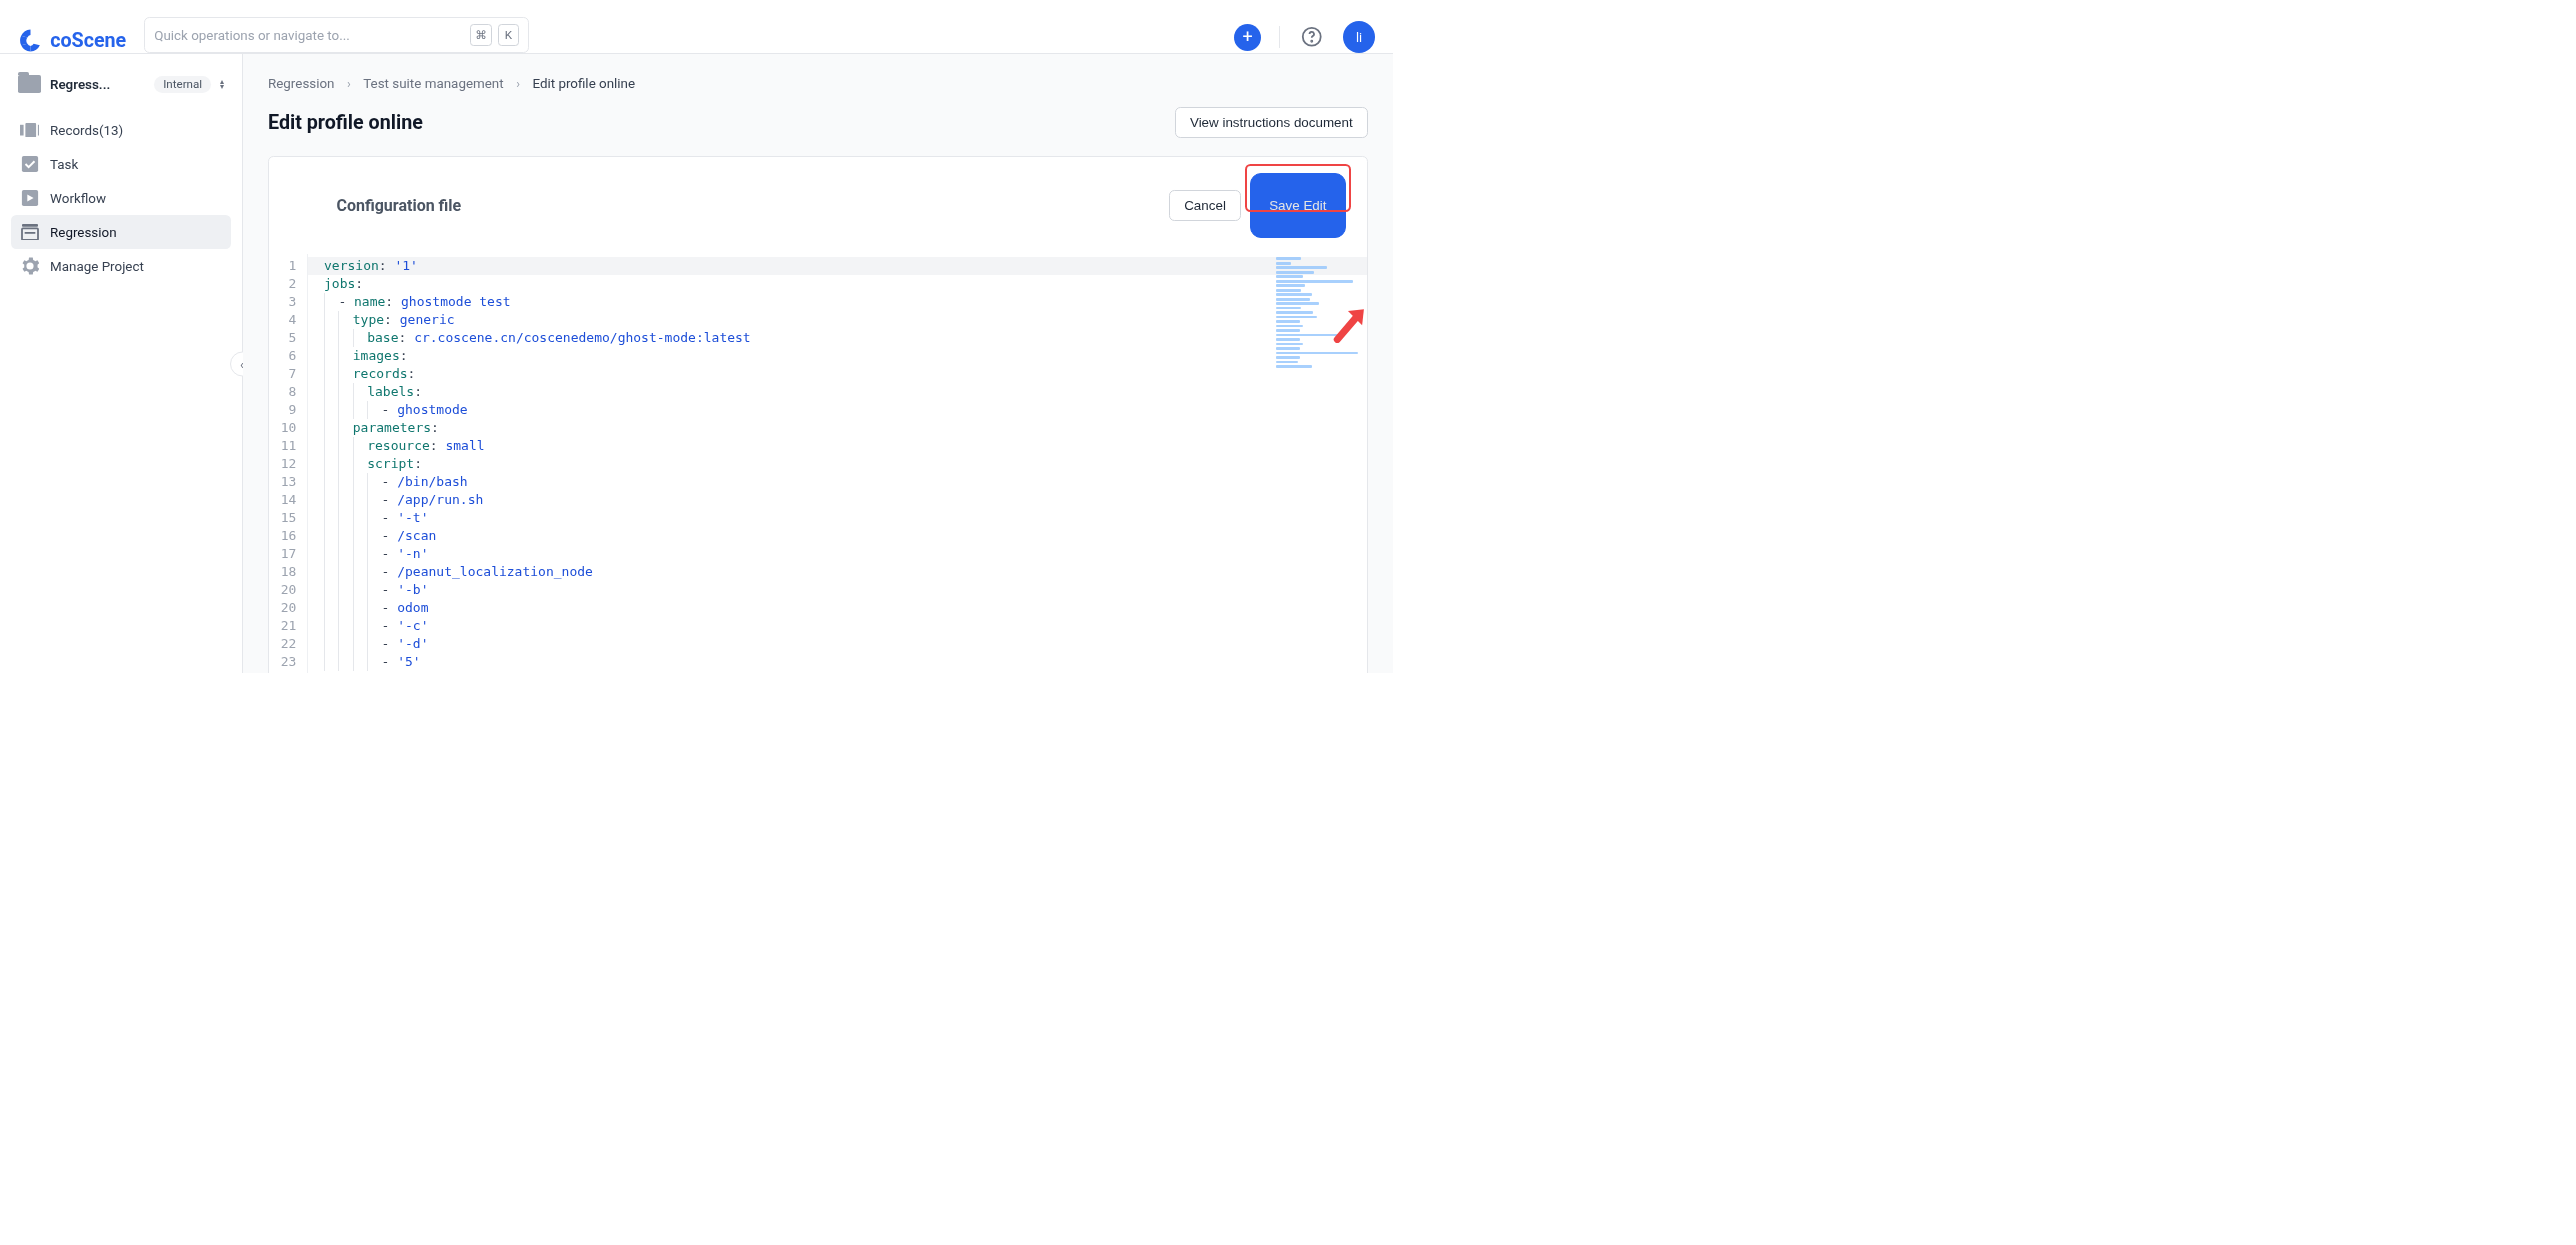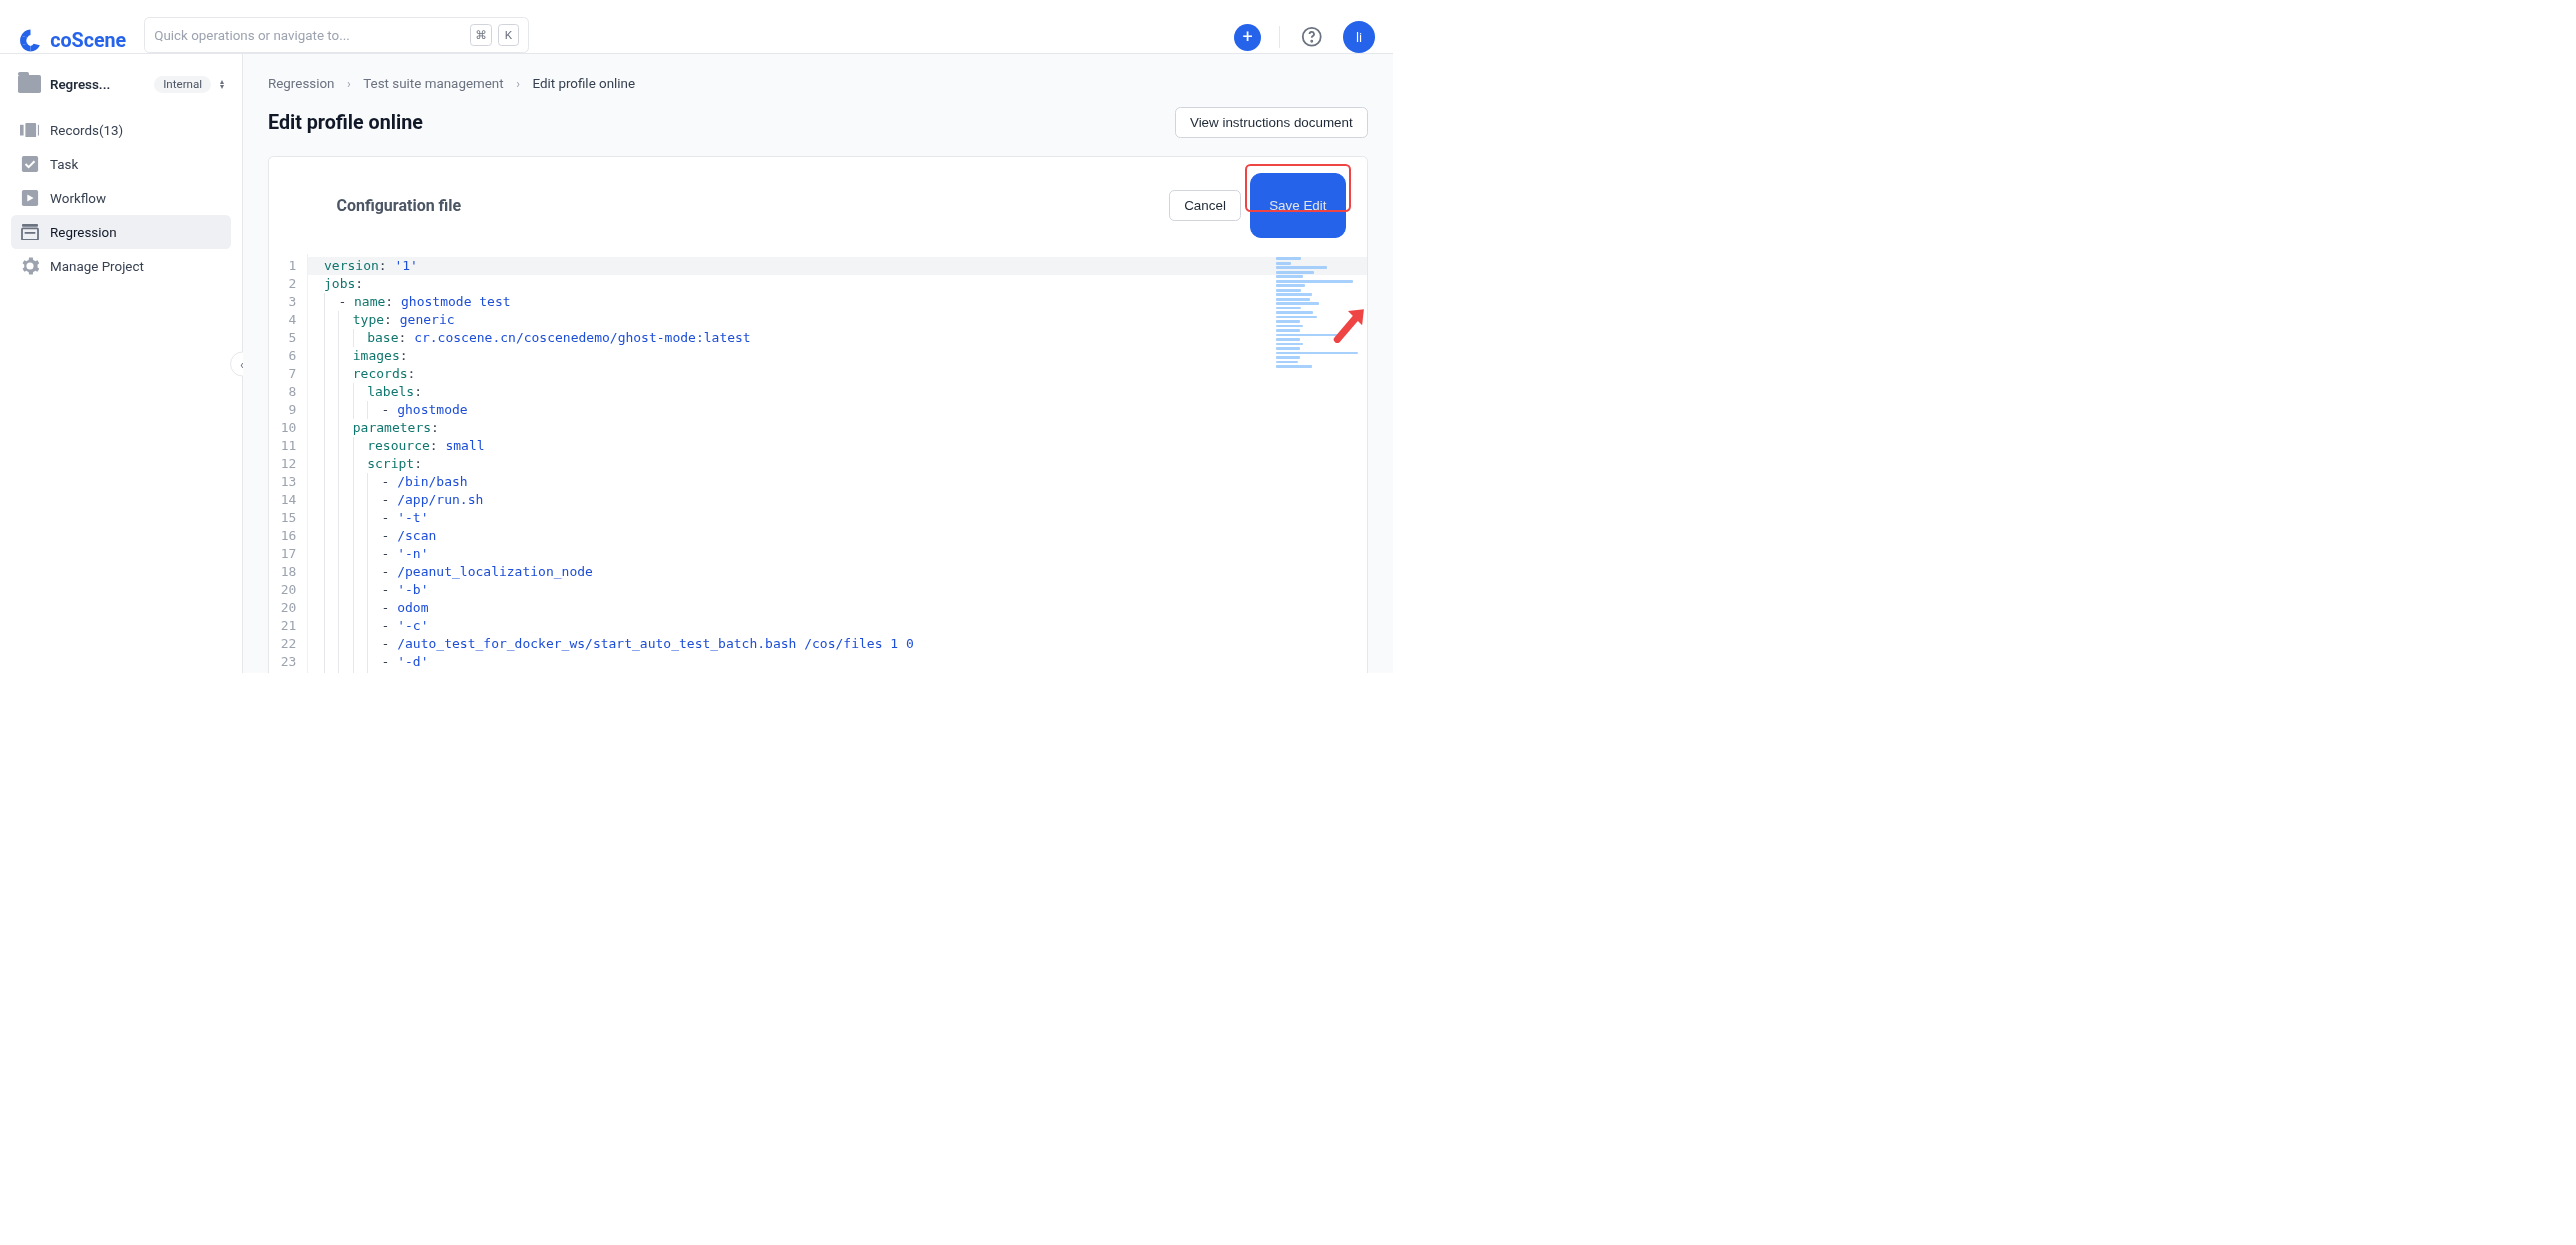--- a/index.html
+++ b/index.html
@@ -248,21 +248,20 @@
               <div class="code-line"><span class="guide"></span><span class="guide"></span><span class="guide"></span><span class="tok-key">script</span><span class="tok-punc">:</span></div>
               <div class="code-line"><span class="guide"></span><span class="guide"></span><span class="guide"></span><span class="guide"></span><span class="tok-dash">- </span><span class="tok-str">/bin/bash</span></div>
               <div class="code-line"><span class="guide"></span><span class="guide"></span><span class="guide"></span><span class="guide"></span><span class="tok-dash">- </span><span class="tok-str">/app/run.sh</span></div>
               <div class="code-line"><span class="guide"></span><span class="guide"></span><span class="guide"></span><span class="guide"></span><span class="tok-dash">- </span><span class="tok-str">'-t'</span></div>
               <div class="code-line"><span class="guide"></span><span class="guide"></span><span class="guide"></span><span class="guide"></span><span class="tok-dash">- </span><span class="tok-str">/scan</span></div>
               <div class="code-line"><span class="guide"></span><span class="guide"></span><span class="guide"></span><span class="guide"></span><span class="tok-dash">- </span><span class="tok-str">'-n'</span></div>
               <div class="code-line"><span class="guide"></span><span class="guide"></span><span class="guide"></span><span class="guide"></span><span class="tok-dash">- </span><span class="tok-str">/peanut_localization_node</span></div>
               <div class="code-line"><span class="guide"></span><span class="guide"></span><span class="guide"></span><span class="guide"></span><span class="tok-dash">- </span><span class="tok-str">'-b'</span></div>
               <div class="code-line"><span class="guide"></span><span class="guide"></span><span class="guide"></span><span class="guide"></span><span class="tok-dash">- </span><span class="tok-str">odom</span></div>
               <div class="code-line"><span class="guide"></span><span class="guide"></span><span class="guide"></span><span class="guide"></span><span class="tok-dash">- </span><span class="tok-str">'-c'</span></div>
-              <div class="code-line"><span class="guide"></span><span class="guide"></span><span class="guide"></span><span class="guide"></span><span class="tok-dash">- </span><span class="tok-str">/auto_test_for_docker_ws/start_auto_test_batch.bash /cos/files 1 0</span></div>
               <div class="code-line"><span class="guide"></span><span class="guide"></span><span class="guide"></span><span class="guide"></span><span class="tok-dash">- </span><span class="tok-str">'-d'</span></div>
               <div class="code-line"><span class="guide"></span><span class="guide"></span><span class="guide"></span><span class="guide"></span><span class="tok-dash">- </span><span class="tok-str">'5'</span></div>
               <div class="code-line"><span class="tok-key">name</span><span class="tok-punc">:</span> <span class="tok-str">ghostmode</span></div>
             </div>
         </div>
         <div class="minimap" id="minimap">
             <div class="mline" style="width: 30%;"></div>
             <div class="mline" style="width: 18%;"></div>
             <div class="mline" style="width: 60%;"></div>
             <div class="mline" style="width: 45%;"></div>

